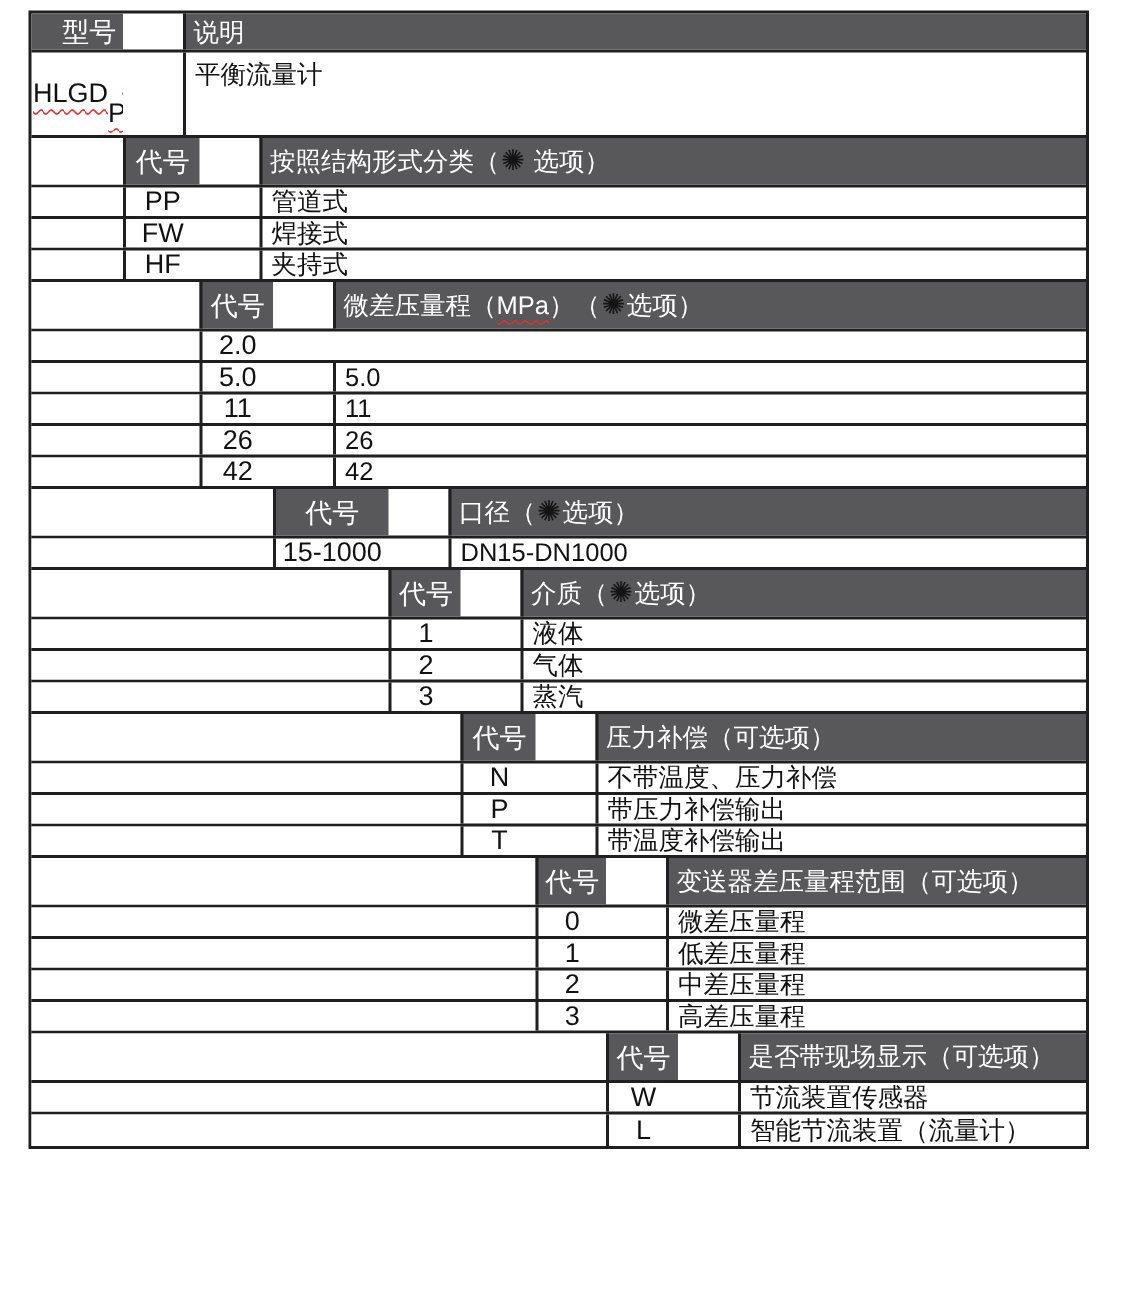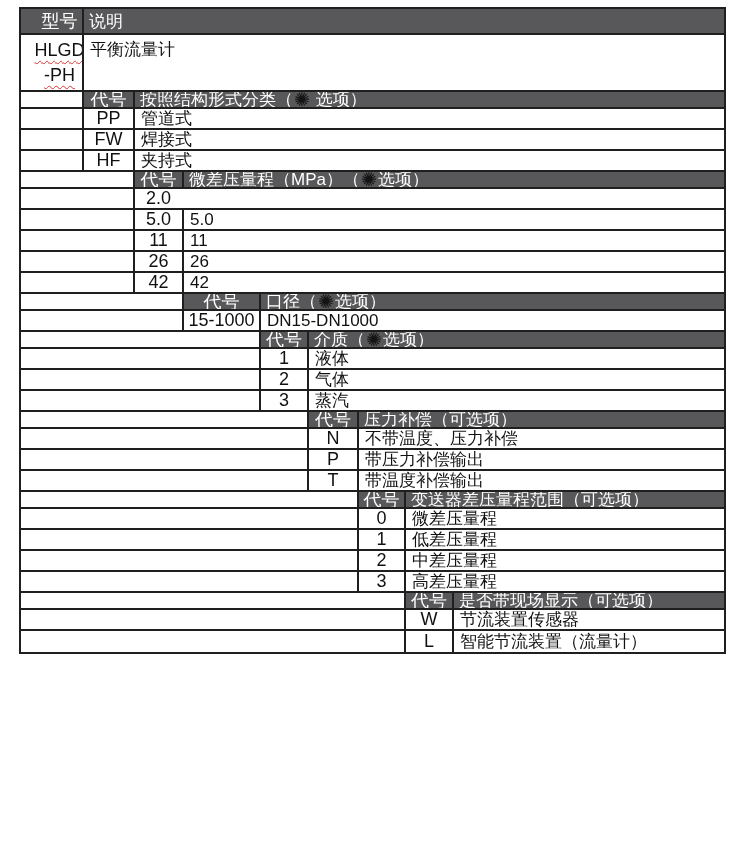--- a/index.html
+++ b/index.html
@@ -17,41 +17,41 @@
     color:var(--body-text);
   }
   .spec-table{
     margin:7px 0 0 19px;
     width:707px;
     border:2px solid var(--border);
     background:#fff;
   }
   .row{display:flex;height:21px;}
   .row:not(:last-child){border-bottom:2px solid var(--border);}
-  .row.hdr{height:17px;}
+  .row.hdr{height:33px;}
   .row.top{height:26px;}
   .row.model{height:57px;}
   .cell{display:flex;align-items:center;font-size:17px;overflow:hidden;}
   .cell + .cell{border-left:2px solid var(--border);}
   .code{justify-content:center;font-size:18px;text-align:center;}
-  .desc{flex:1;padding-left:6px;}
+  .desc{flex:1;padding-left:6px;margin-left:40px;}
   .spacer{background:#fff;}
   .hdr .code,.hdr .desc{background:var(--hdr-bg);color:var(--hdr-text);}
   .hdr .desc{padding-left:5px;white-space:pre;}
   .star{color:#141414;font-size:19px;padding:0 1px;}
   
   .colA{width:61px;padding-left:16px;}                         
   .s0 .spacer{width:61px;}  .s0 .code{width:51px;}
   .s1 .spacer{width:112px;} .s1 .code{width:49px;}
   .s2 .spacer{width:161px;} .s2 .code{width:77px;}
   .s3 .spacer{width:238px;} .s3 .code{width:48px;}
   .s4 .spacer{width:286px;} .s4 .code{width:50px;}
   .s5 .spacer{width:336px;} .s5 .code{width:47px;}
   .s6 .spacer{width:383px;} .s6 .code{width:48px;}
-  .model .colA{flex-direction:column;justify-content:center;line-height:25px;font-size:18px;}
+  .model .colA{flex-direction:row;justify-content:center;line-height:25px;font-size:18px;}
   .model .desc{align-items:flex-start;padding-top:3px;}
   .squiggle{
     text-decoration-line:underline;
     text-decoration-style:wavy;
     text-decoration-color:var(--squiggle);
     text-decoration-thickness:1px;
     text-underline-offset:4px;
   }
 </style>
 </head>

